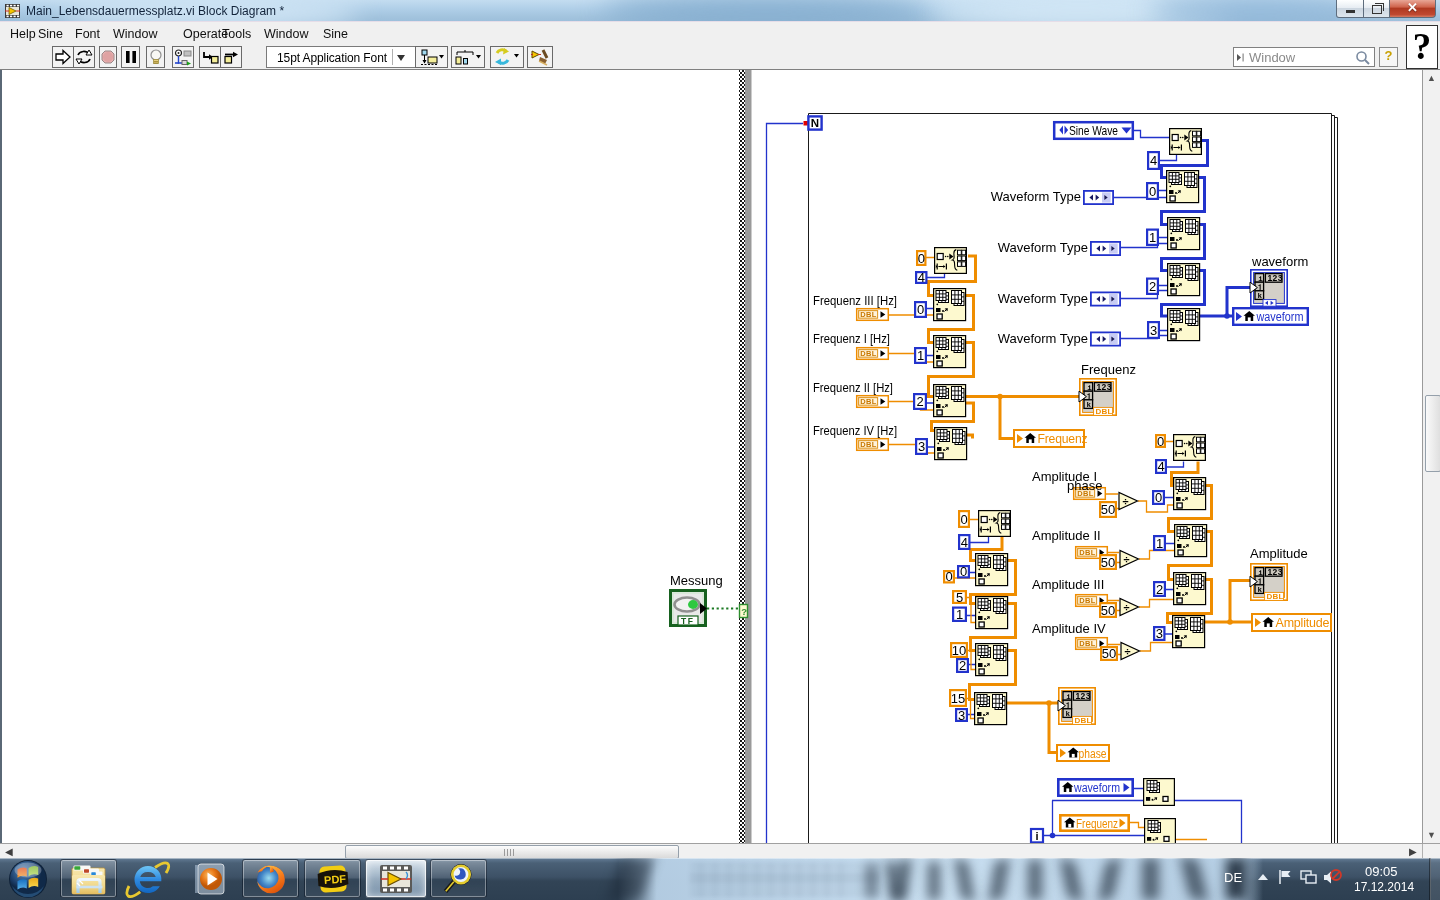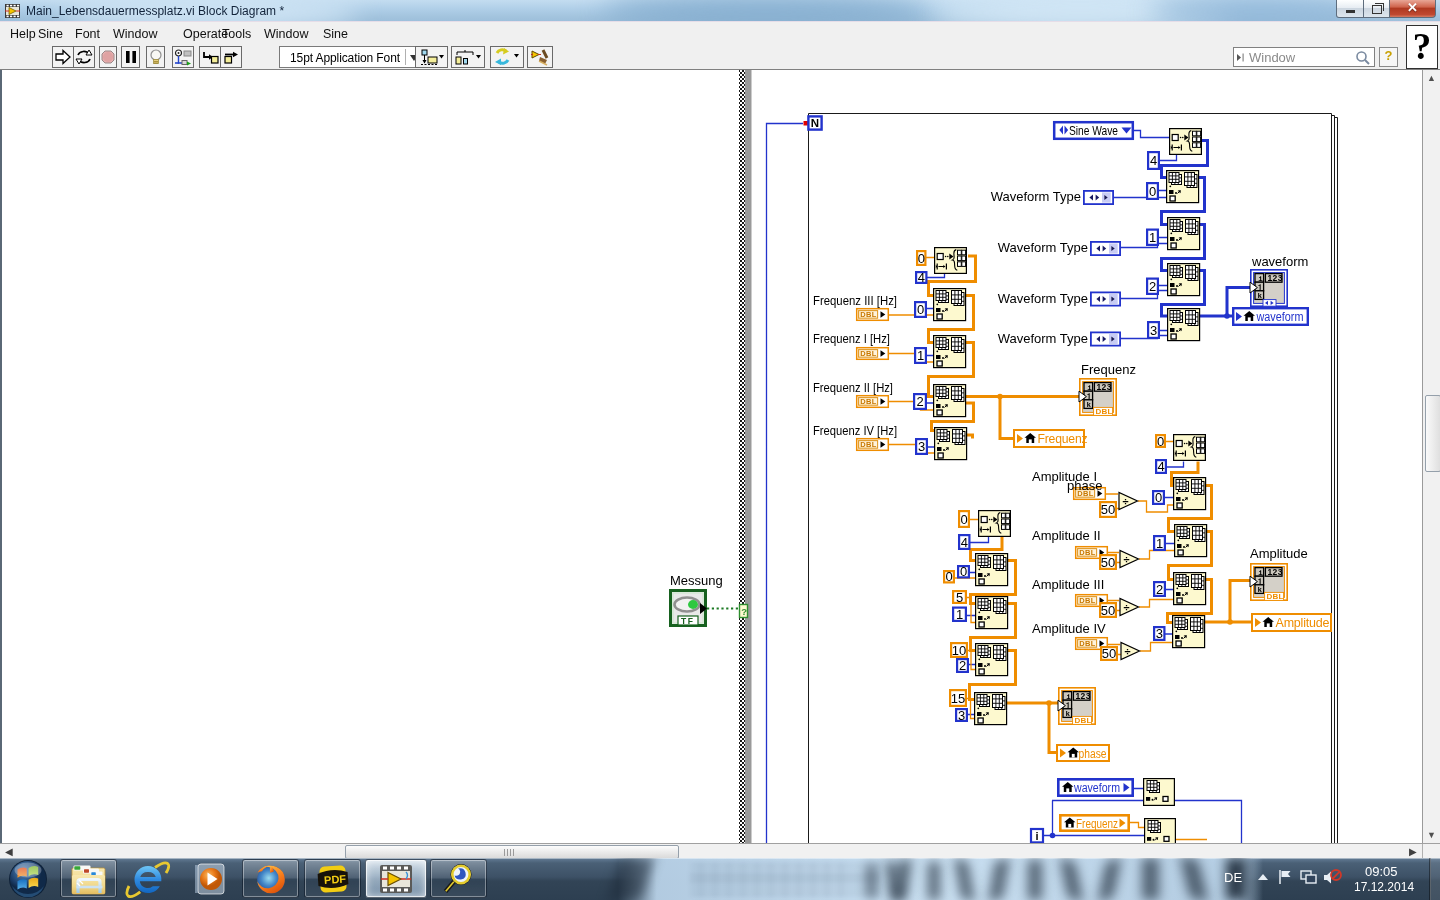--- a/index.html
+++ b/index.html
@@ -22,21 +22,21 @@
  background:linear-gradient(180deg,#e8a696 0%,#d0664e 40%,#b03a22 50%,#bf4830 85%,#d67b62 100%);}
 .winbtn span{position:absolute;left:0;right:0;top:1px;text-align:center;font-size:11px;color:#222;}
 #btn-close span{color:#fff;font-size:13px;font-weight:bold;top:0px;text-shadow:0 1px 1px rgba(0,0,0,.4);}
 
 #menubar{position:absolute;top:22px;left:0;width:1440px;height:22px;background:#f0f0f0;}
 #menubar span{position:absolute;top:4.5px;font-size:12.5px;color:#101010;}
 
 #toolbar{position:absolute;top:44px;left:0;width:1440px;height:26px;background:#f0f0f0;border-bottom:1px solid #808080;box-sizing:border-box;}
 .tbtn{position:absolute;top:2px;height:22px;border:1px solid #6a6a6a;box-sizing:border-box;background:#f3f3f3;display:flex;align-items:center;justify-content:center;}
 .tbtn svg{display:block;}
-#fontbox{position:absolute;top:2px;left:279px;width:154px;height:22px;background:#fff;border:1px solid #7a7a7a;box-sizing:border-box;color:#000;padding-left:44px;}
+#fontbox{position:absolute;top:2px;left:266px;width:154px;height:22px;background:#fff;border:1px solid #7a7a7a;box-sizing:border-box;color:#000;padding-left:44px;}
 #fontbox .txt{position:absolute;left:10px;top:3.5px;font-size:12px;letter-spacing:-.1px;white-space:pre;}
 #fontbox .sep{position:absolute;left:125px;top:2px;bottom:2px;width:1px;background:#b0b0b0;}
 #fontbox .arr{position:absolute;left:130px;top:8px;width:0;height:0;border:4px solid transparent;border-top:6px solid #333;}
 #searchbox{position:absolute;top:3px;left:1233px;width:142px;height:20px;background:#fff;border:1px solid #808080;box-sizing:border-box;}
 #searchbox .ph{position:absolute;left:15px;top:2px;font-size:13px;color:#8a8a8a;}
 #qbtn{position:absolute;top:3px;left:1379px;width:19px;height:20px;background:#f6f6f6;border:1px solid #8a8a8a;box-sizing:border-box;text-align:center;font-size:13px;font-weight:bold;color:#c8a000;}
 #bigq{position:absolute;top:-19px;left:1406px;width:32px;height:44px;background:#fff;border:1.5px solid #303030;box-sizing:border-box;text-align:center;}
 #bigq span{font-size:37px;font-weight:bold;color:#000;line-height:42px;font-family:"Liberation Serif",serif;}
 
 #canvas{position:absolute;top:70px;left:2px;width:1420px;height:773px;background:#fff;overflow:hidden;}

